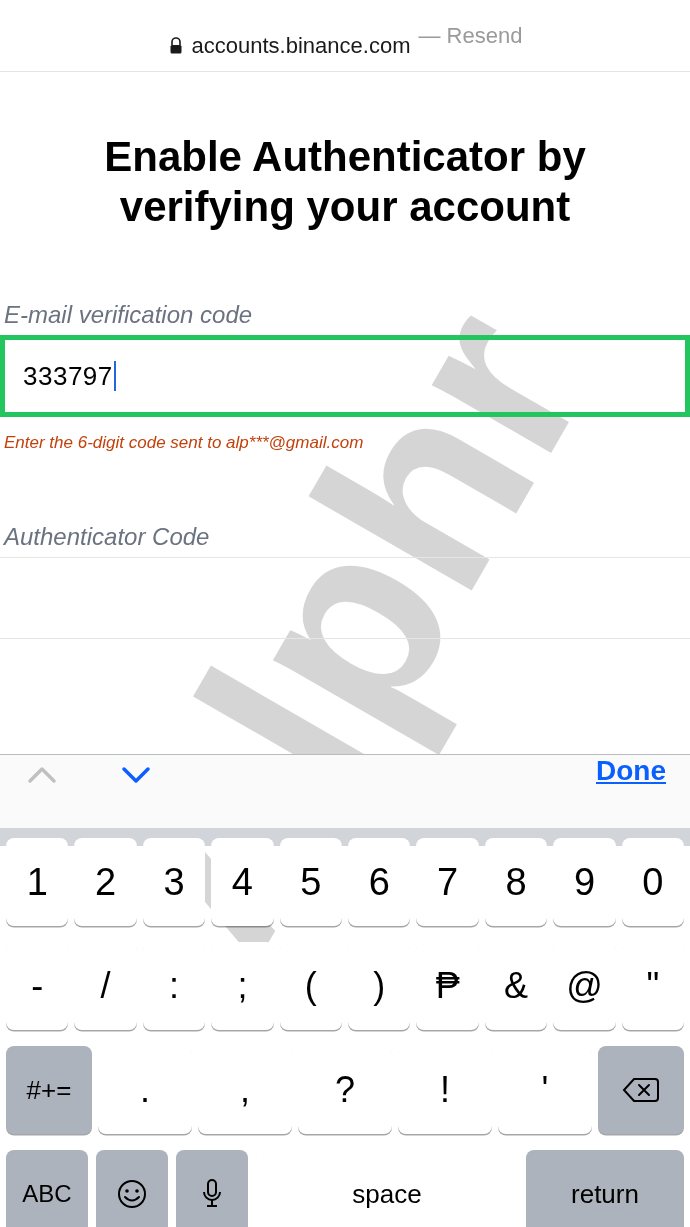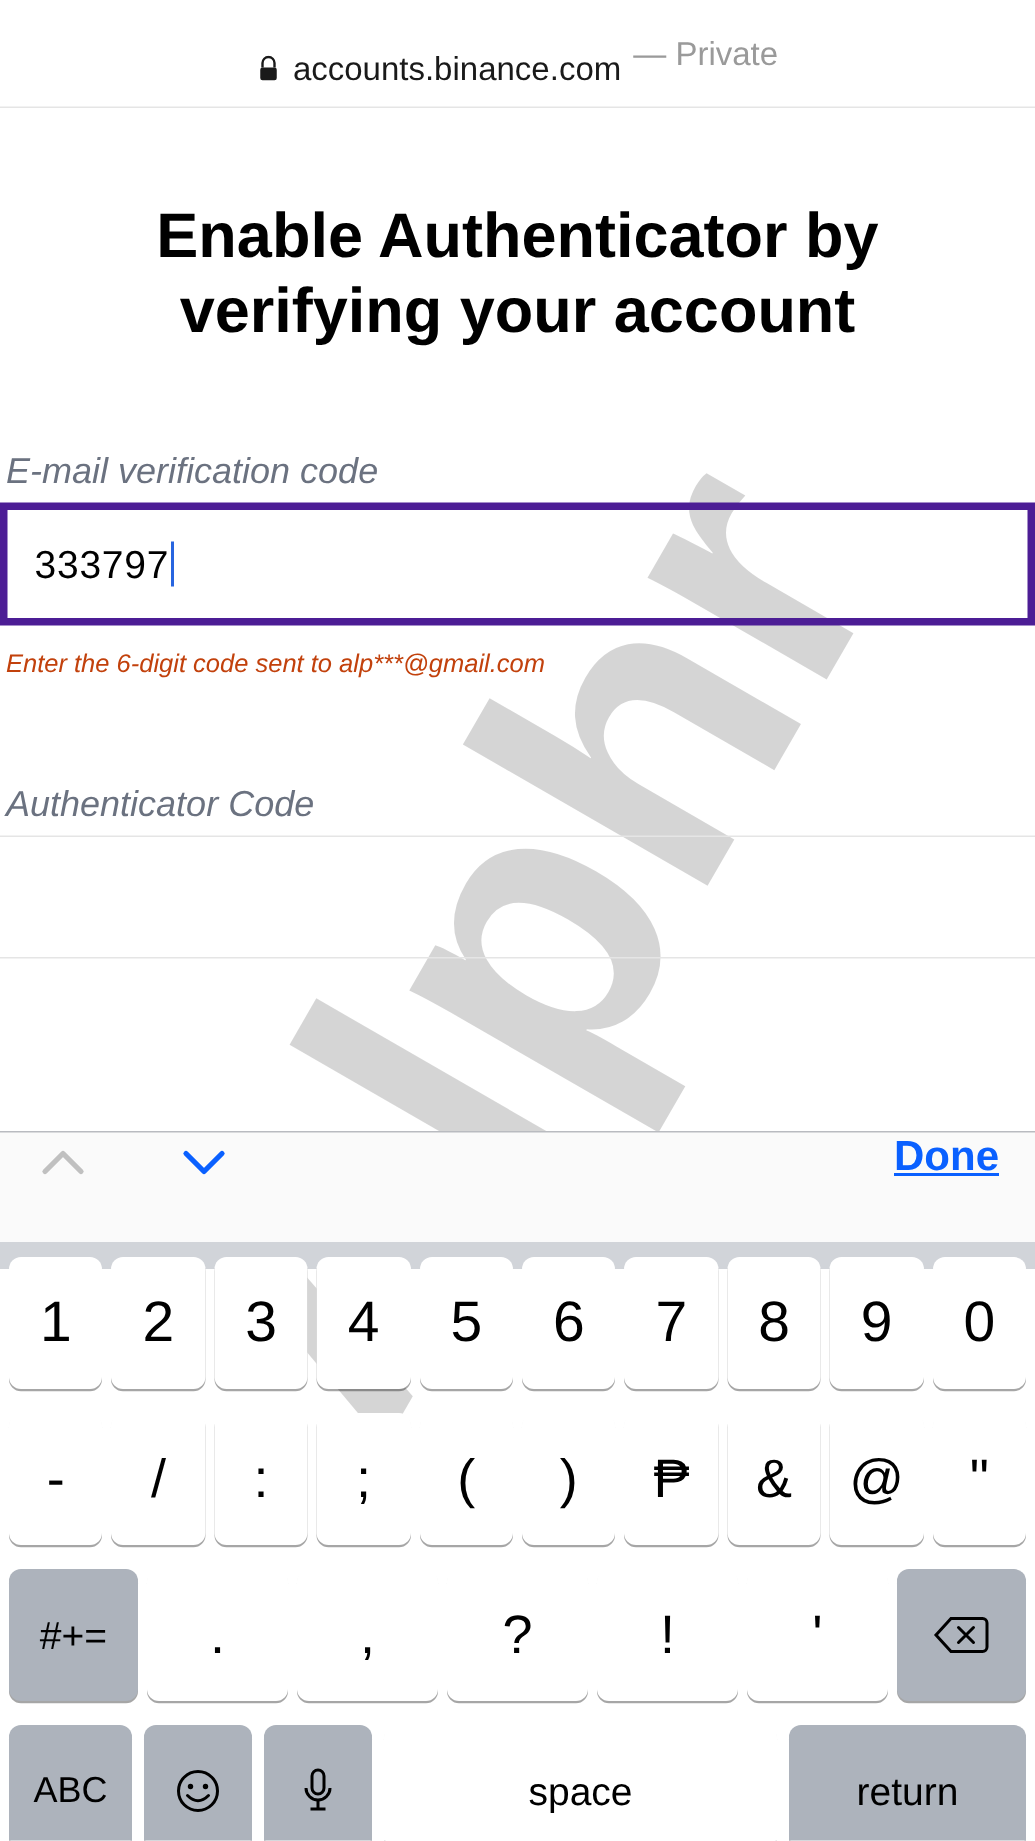--- a/index.html
+++ b/index.html
@@ -6,21 +6,21 @@
   html, body { width: 690px; height: 1227px; font-family: -apple-system, BlinkMacSystemFont, "Segoe UI", Helvetica, Arial, sans-serif; background: #fff; overflow: hidden; }
   .addr-bar { height: 72px; display: flex; align-items: center; justify-content: center; gap: 8px; border-bottom: 1px solid #e5e5e5; font-size: 22px; }
   .addr-domain { color: #1a1a1a; display: inline-flex; align-items: center; gap: 8px; margin-top: 20px; }
   .addr-private { color: #9a9a9a; }
   .lock-icon { width: 16px; height: 18px; }
   .page { padding-top: 60px; }
   .page-title { font-size: 42px; font-weight: 700; text-align: center; line-height: 1.18; padding: 0 20px; }
   .label { font-size: 24px; color: #6b7280; margin-top: 70px; padding: 0 4px 6px; font-style: italic; }
   .label.second { }
   .field { border-top: 1px solid #e5e5e5; border-bottom: 1px solid #e5e5e5; display: flex; align-items: center; height: 82px; padding: 0 18px; font-size: 26px; justify-content: space-between; }
-  .field.highlighted { border: 5px solid #4c1d95; border-radius: 0; }
+  .field.highlighted { border: 5px solid #22c55e; border-radius: 0; }
   .field-value { letter-spacing: 0.5px; color: #000; display: inline-flex; align-items: center; }
   .caret { display: inline-block; width: 2.5px; height: 30px; background: #2765e0; margin-left: 1px; }
   .resend { color: #c99400; font-weight: 500; }
   .hint { font-size: 17px; color: #c2410c; padding: 16px 4px 0; font-style: italic; }
   .kb-accessory { position: absolute; top: 754px; left: 0; right: 0; height: 74px; border-top: 1px solid #b9bbc0; display: flex; padding: 0 24px 0 22px; background: #fafafa; gap: 24px; }
   .acc-up, .acc-down { width: 40px; height: 40px; display: flex; align-items: center; justify-content: center; margin-right: 30px; }
   .acc-up svg path { stroke: #c0c0c0; }
   .acc-down svg path { stroke: #0a60ff; }
   .done { margin-left: auto; color: #0a60ff; font-size: 28px; font-weight: 600; text-decoration: underline; }
   .keyboard { position: absolute; top: 828px; left: 0; right: 0; bottom: 0; background: #d1d4d9; padding: 10px 6px 8px; display: flex; flex-direction: column; gap: 16px; }
@@ -54,21 +54,21 @@
 <div class="content-layer">
 
 <div class="addr-bar">
   <span class="addr-domain">
     <svg class="lock-icon" viewBox="0 0 14 18">
       <path d="M3 8V5a4 4 0 0 1 8 0v3" fill="none" stroke="#1a1a1a" stroke-width="1.6"></path>
       <rect x="1.5" y="8" width="11" height="8.5" rx="1.5" fill="#1a1a1a"></rect>
     </svg>
     <span>accounts.binance.com</span>
   </span>
-  <span class="addr-private">— Private</span>
+  <span class="addr-private">— Resend</span>
 </div>
 
 <div class="page">
   <h1 class="page-title">Enable Authenticator by verifying your account</h1>
 
   <div class="label">E-mail verification code</div>
   <div class="field highlighted">
     <span class="field-value">
       <span>333797</span>
           <span class="caret"></span>

